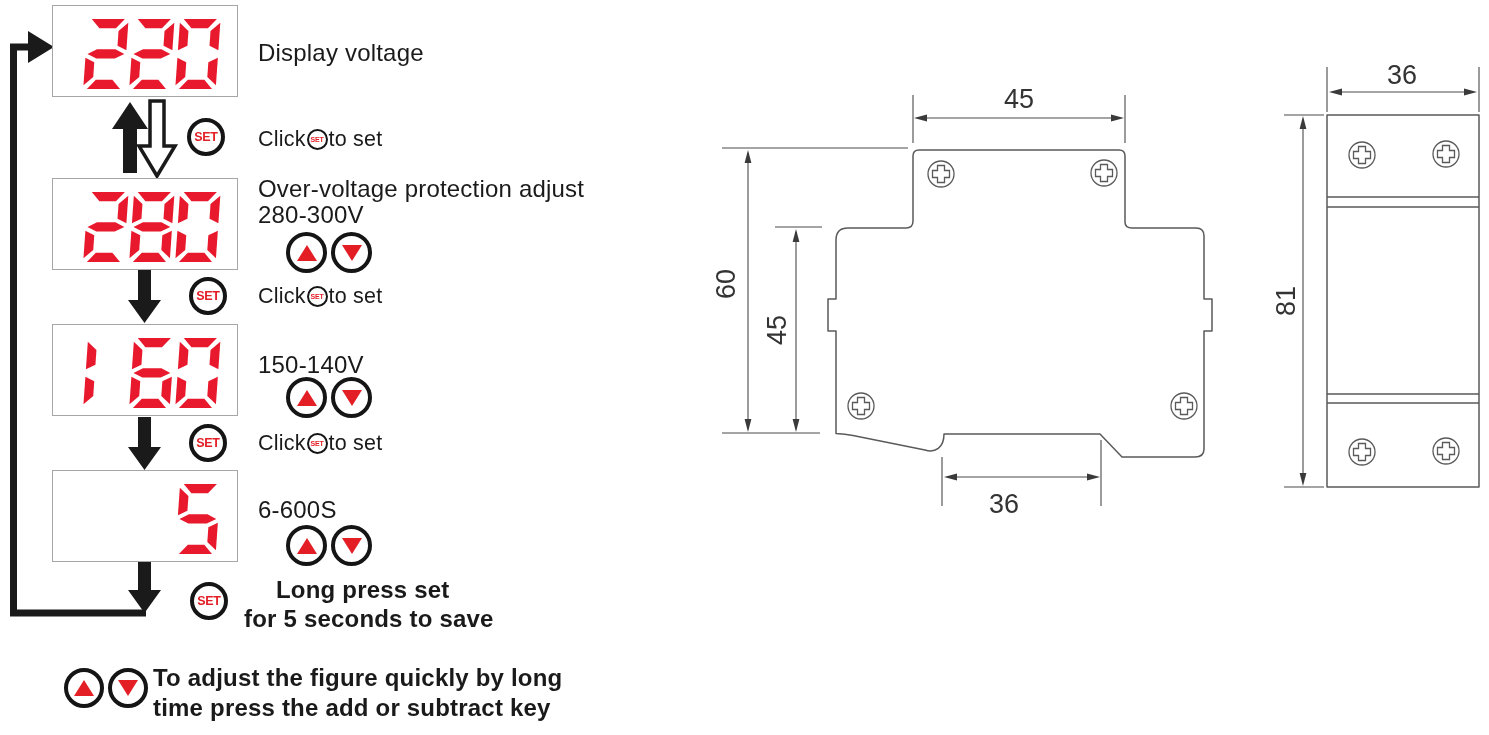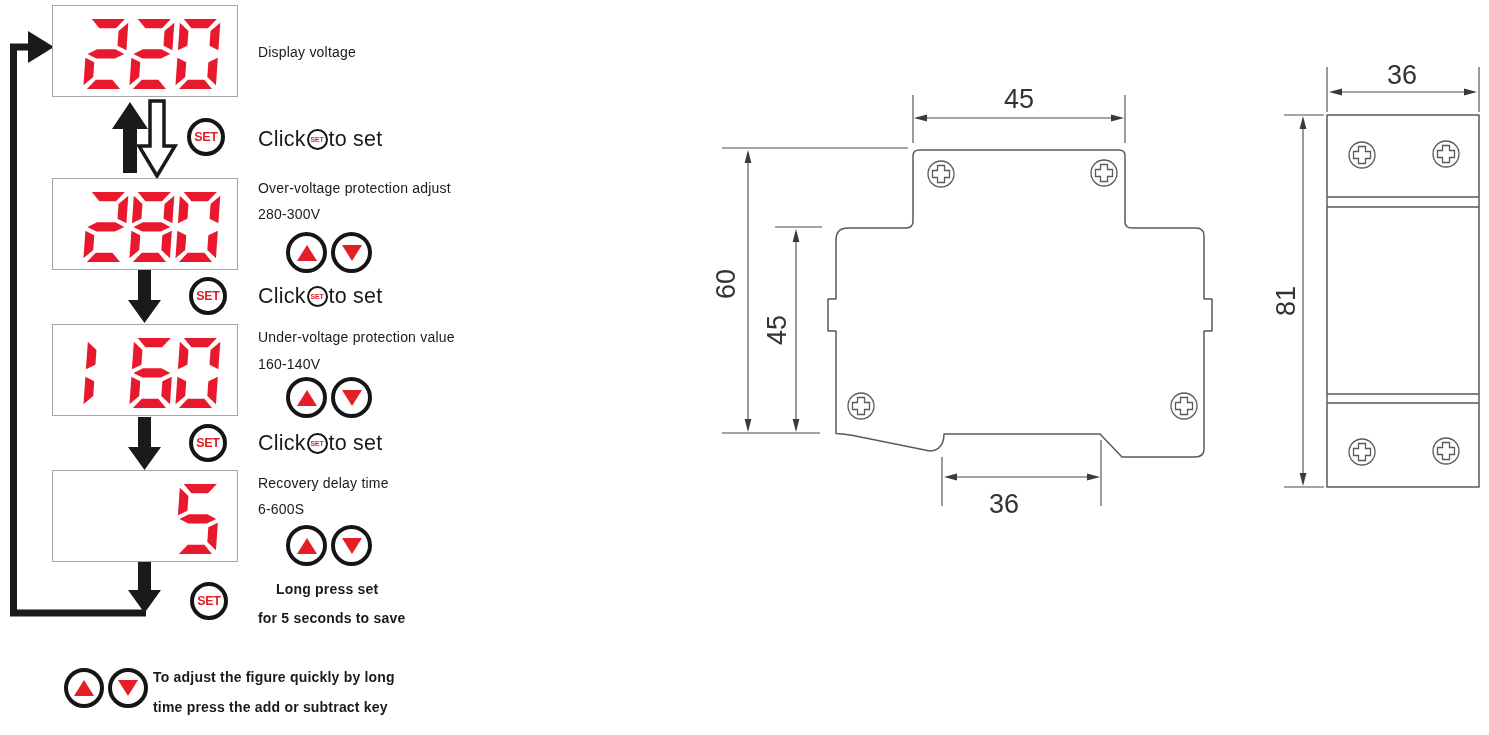--- a/index.html
+++ b/index.html
@@ -1,20 +1,20 @@
 <!DOCTYPE html>
 <html style="--red: #e31e25;"><head>
 <meta charset="utf-8">
 <style>
   html,body{margin:0;padding:0;background:#fff;}
   .canvas{position:relative;width:1489px;height:735px;background:#fff;overflow:hidden;
           font-family:"Liberation Sans",sans-serif;color:#1a1a1a;}
   svg{position:absolute;overflow:visible;}
   .display{position:absolute;left:52px;width:184px;height:90px;border:1px solid #a6a6a6;background:#fff;}
-  .lbl{position:absolute;font-size:14px;line-height:25px;white-space:nowrap;letter-spacing:.2px;}
+  .lbl{position:absolute;font-size:24px;line-height:25px;white-space:nowrap;letter-spacing:.2px;}
   .bold{font-weight:bold;}
   .clickrow{position:absolute;left:258px;height:26px;display:flex;align-items:center;gap:1px;
             font-size:21.5px;white-space:nowrap;letter-spacing:.2px;}
   .mini-set{width:21px;height:21px;border:2.5px solid #151515;border-radius:50%;box-sizing:border-box;
             display:flex;align-items:center;justify-content:center;flex:0 0 auto;background:#fff;}
   .mini-set i{font-style:normal;font-weight:bold;font-size:7px;letter-spacing:-.2px;color:var(--red);}
   .setbtn{position:absolute;width:38px;height:38px;border:4px solid #151515;border-radius:50%;
           box-sizing:border-box;display:flex;align-items:center;justify-content:center;background:#fff;}
   .setbtn span{font-size:12.5px;font-weight:bold;letter-spacing:-.3px;color:var(--red);}
   .udpair{position:absolute;display:flex;gap:4px;}
@@ -132,26 +132,24 @@
             <polygon points="2,38 12,33 32,33 42,38 32,43 12,43" fill="#e8192d"></polygon>
             <polygon points="44,42 44,72 34,63 34,47" fill="#e8192d"></polygon>
             <polygon points="4,76 13,66 31,66 40,76" fill="#e8192d"></polygon>
           </g>
         </g>
       </svg></div>
 
   <div class="lbl" style="left:258px;top:40px">Display voltage</div>
   <div class="lbl" style="left:258px;top:176px">Over-voltage protection adjust</div>
   <div class="lbl" style="left:258px;top:202px">280-300V</div>
-  <div class="lbl" style="left:258px;top:325px">Under-voltage protection value</div>
-  <div class="lbl" style="left:258px;top:352px">160-140V</div>
-  <div class="lbl" style="left:258px;top:471px">Recovery delay time</div>
+  <div class="lbl" style="left:258px;top:352px">150-140V</div>
   <div class="lbl" style="left:258px;top:497px">6-600S</div>
   <div class="lbl bold" style="left:276px;top:577px">Long press set</div>
-  <div class="lbl bold" style="left:258px;top:606px">for 5 seconds to save</div>
+  <div class="lbl bold" style="left:244px;top:606px">for 5 seconds to save</div>
 
   <div class="clickrow" style="top:126px">
     <span>Click</span>
     <span class="mini-set">
         <i>SET</i>
       </span>
     <span>to set</span>
   </div>
   <div class="clickrow" style="top:283px">
     <span>Click</span>

